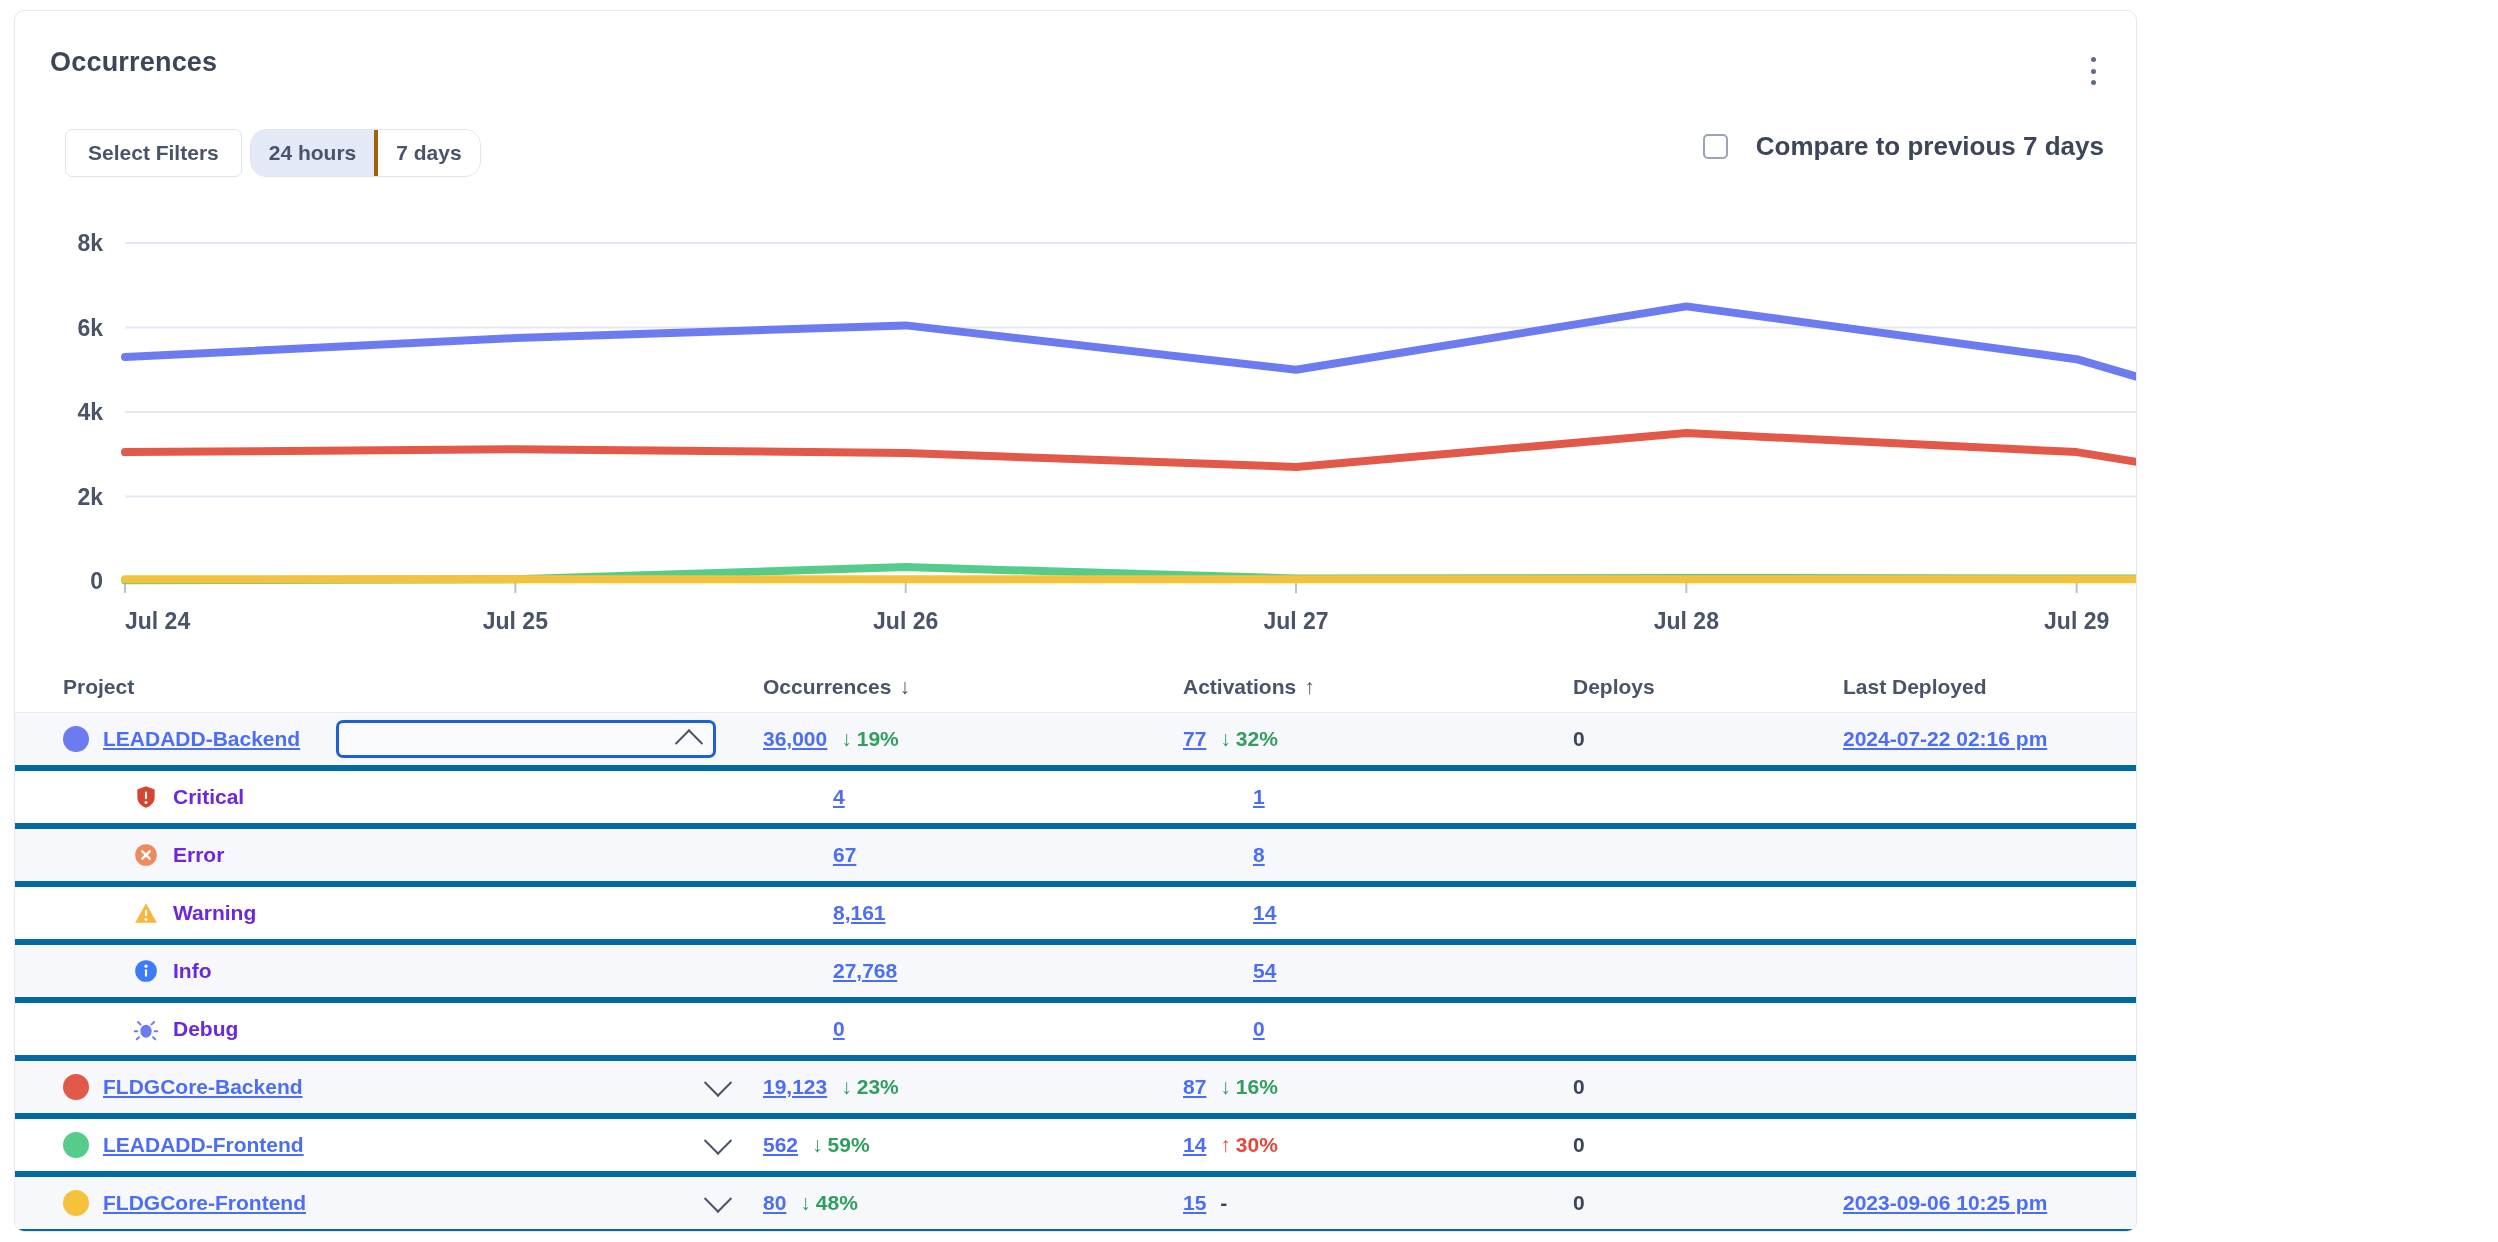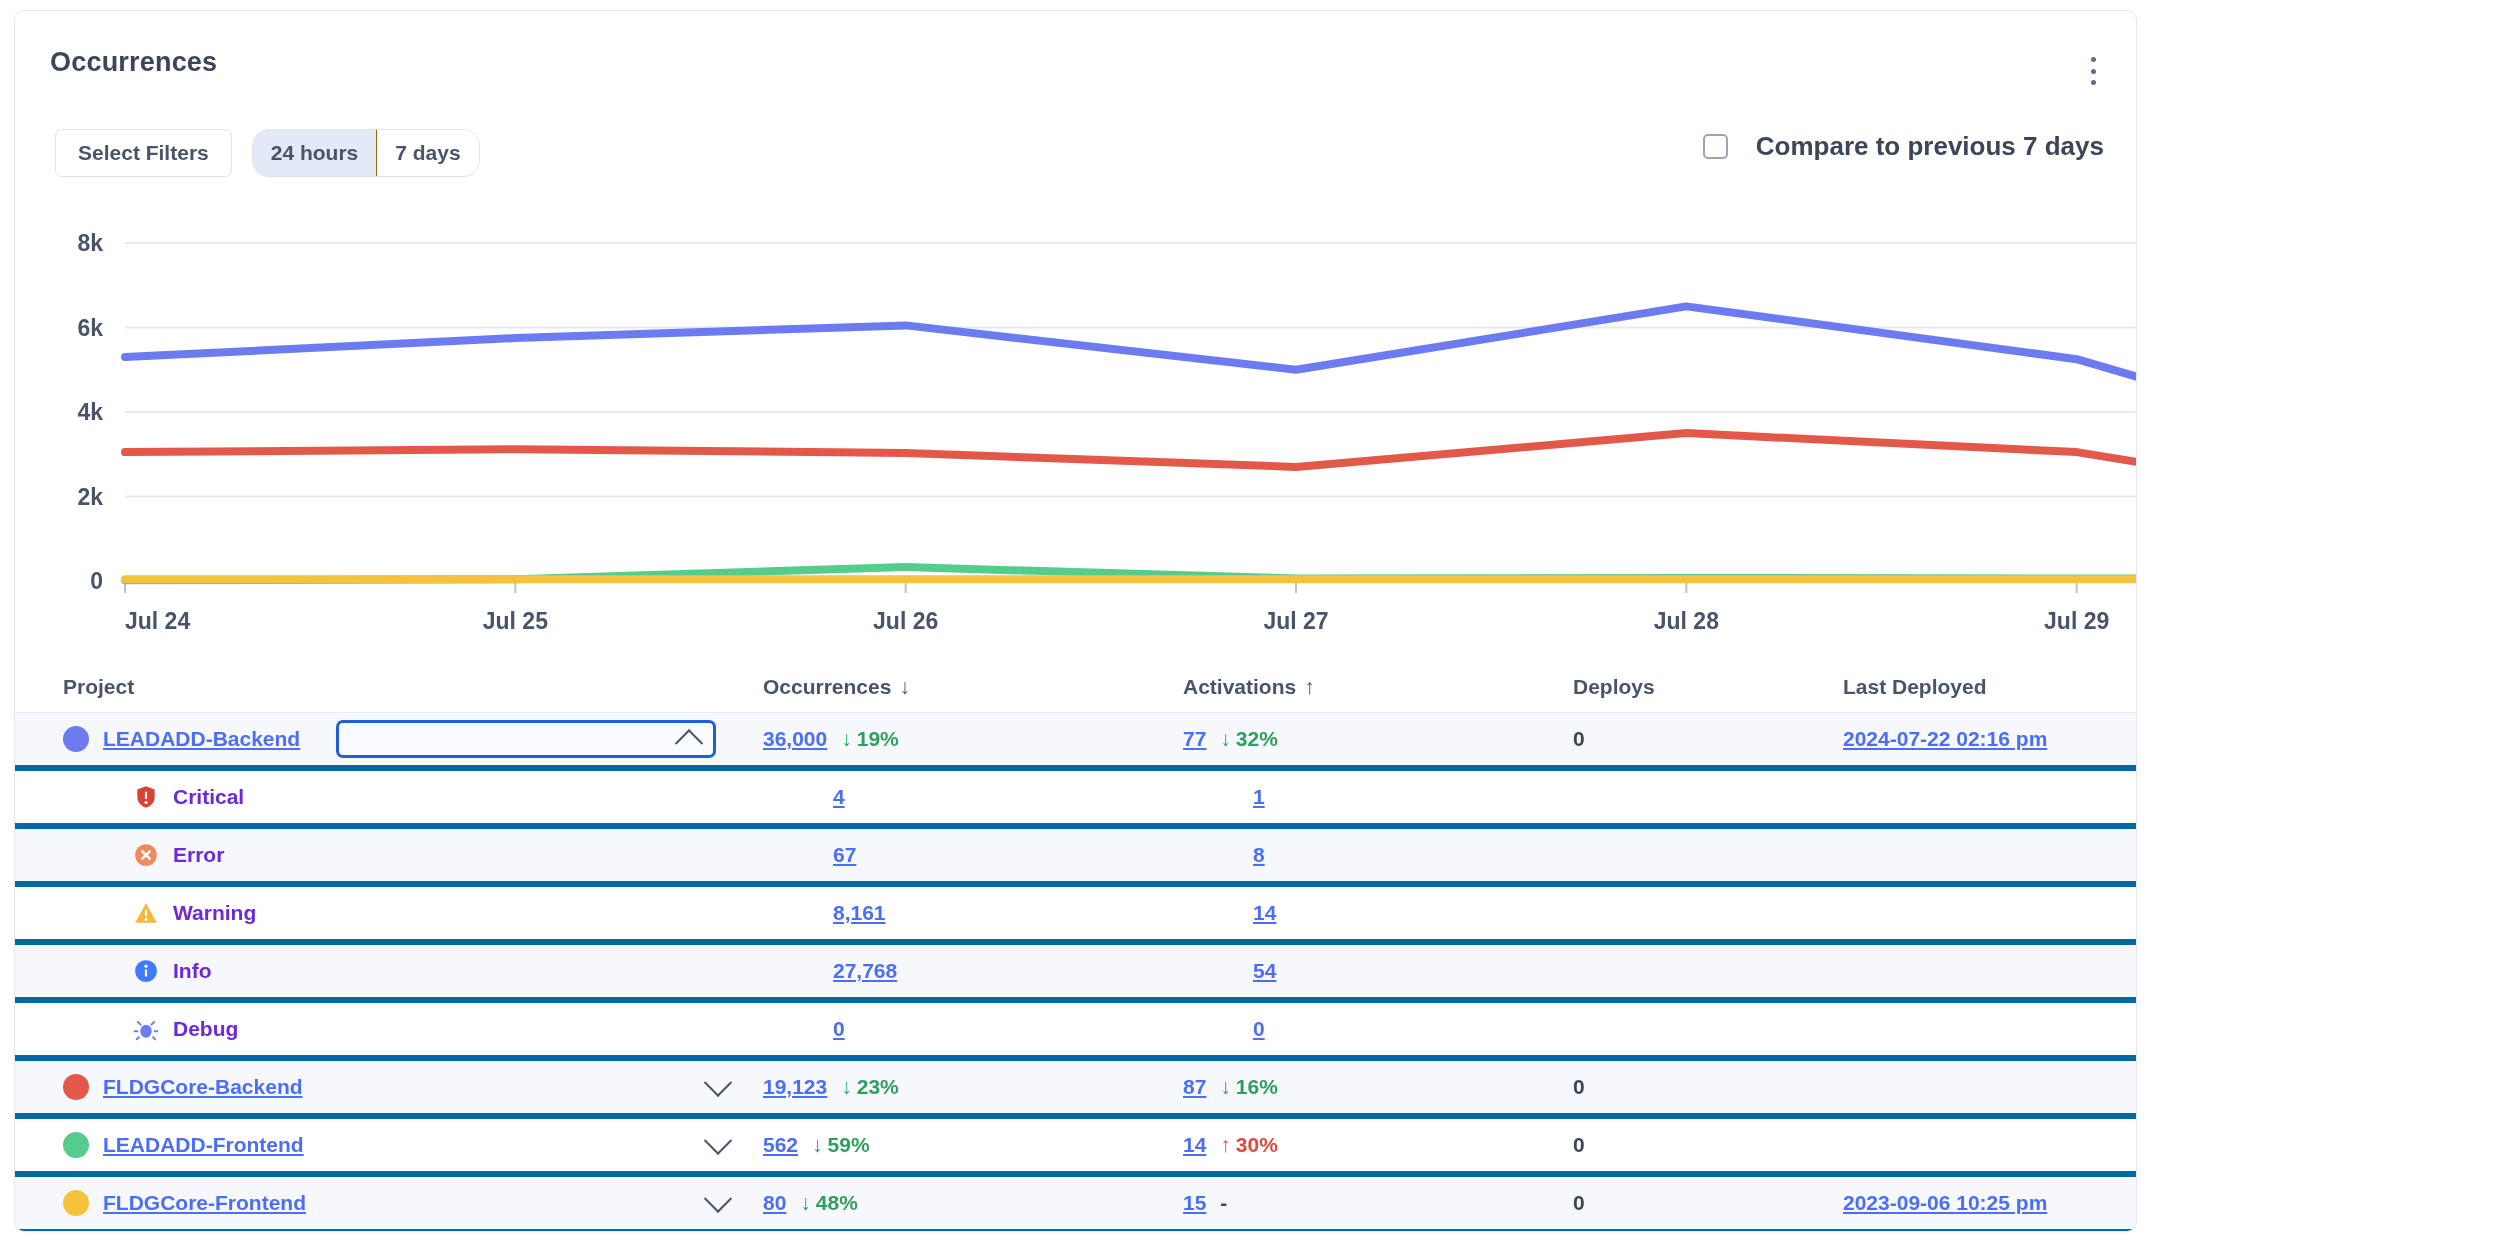--- a/index.html
+++ b/index.html
@@ -52,25 +52,25 @@
   .kebab i {
     display: block;
     width: 5px;
     height: 5px;
     border-radius: 50%;
     background: #606b84;
   }
   
   .toolbar {
     position: absolute;
-    left: 40px;
+    left: 50px;
     top: 118px;
     display: flex;
     align-items: center;
-    gap: 20px;
+    gap: 8px;
   }
   .btn-filters {
     height: 46px;
     padding: 0 22px;
     display: flex;
     align-items: center;
     font-size: 21px;
     color: #4a5469;
     background: #ffffff;
     border: 1px solid #dfe3ec;
@@ -92,21 +92,21 @@
     font-size: 21px;
     color: #4a5469;
     background: #ffffff;
     cursor: pointer;
     white-space: nowrap;
   }
   .seg.active {
     background: #e4e9f7;
   }
   .seg + .seg {
-    border-left: 1px solid #a16207;
+    border-left: 4px solid #a16207;
   }
   .compare {
     position: absolute;
     right: 32px;
     top: 120px;
     display: flex;
     align-items: center;
     gap: 28px;
     cursor: pointer;
   }

